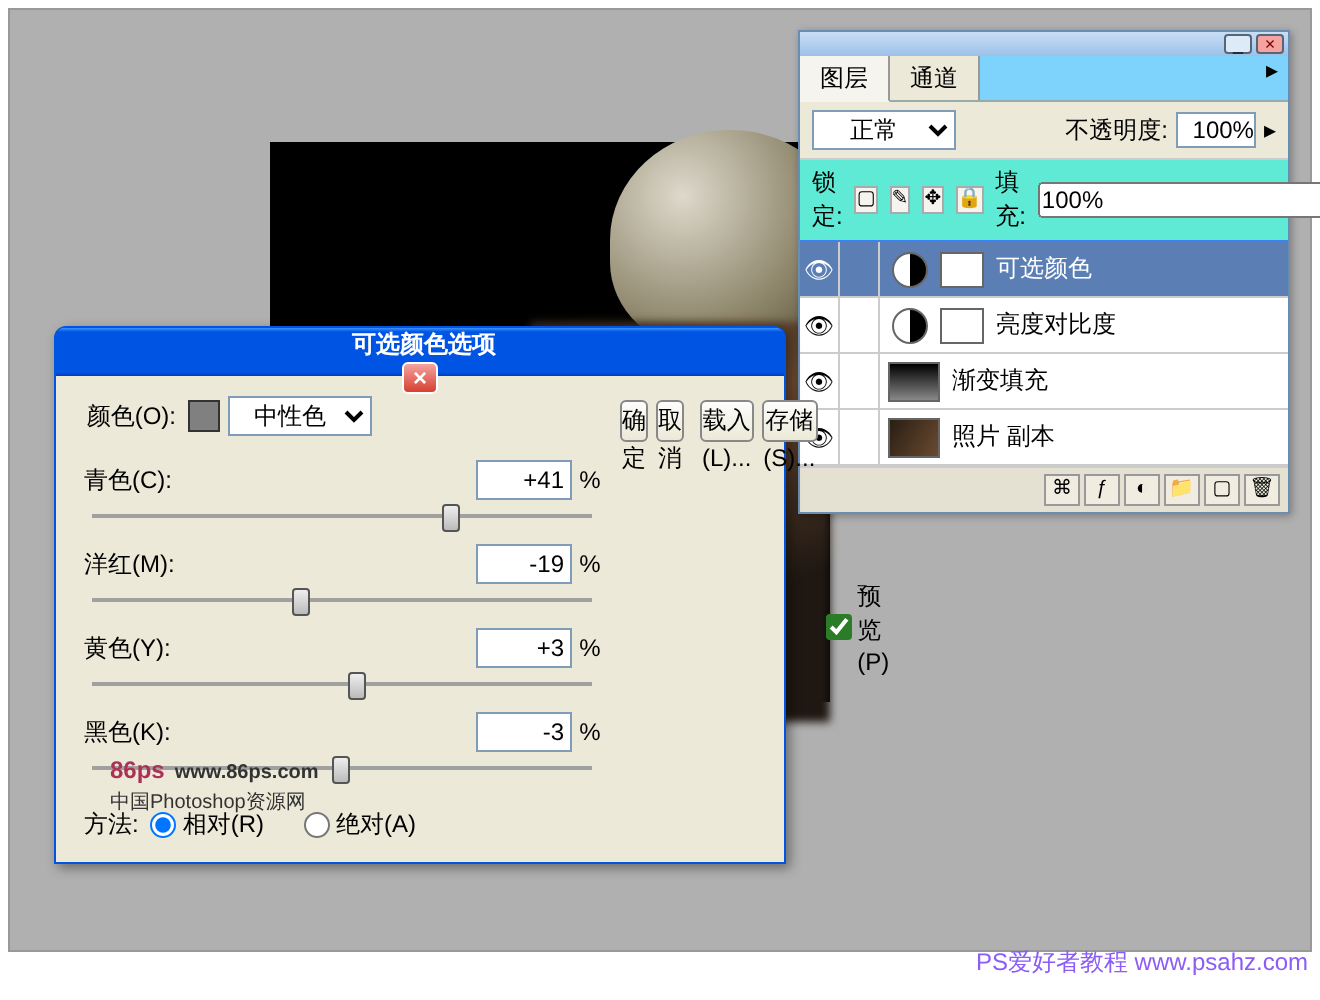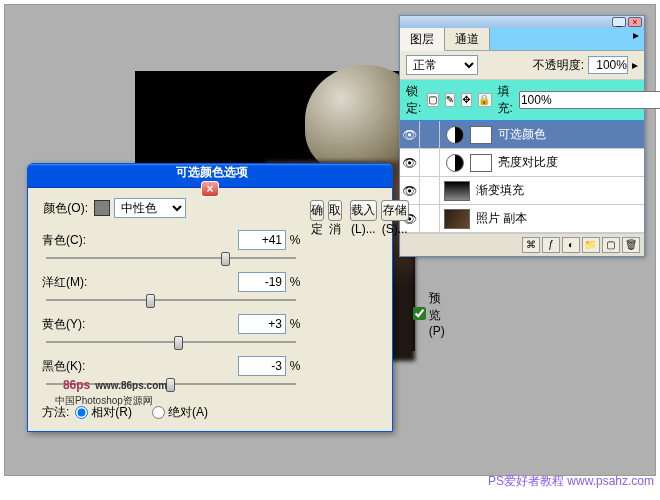--- a/index.html
+++ b/index.html
@@ -14,21 +14,21 @@
 .dialog { position: absolute; left: 22px; top: 158px; width: 366px; background: #ece9d8; border: 1px solid #0054e3; border-radius: 6px 6px 0 0; box-shadow: 2px 2px 6px rgba(0,0,0,0.4); }
 .titlebar { height: 24px; background: linear-gradient(to bottom, #3a93ff 0%, #0054e3 8%, #0054e3 92%, #003db5 100%); color: white; display: flex; align-items: center; padding: 0 4px; border-radius: 4px 4px 0 0; flex-direction: column; }
 .titlebar .title { flex: 1; padding-left: 4px; font-weight: bold; }
 .titlebar .closebtn { width: 18px; height: 18px; background: linear-gradient(#f5a3a0,#d5402f); border: 1px solid #fff; border-radius: 3px; color: white; display: flex; align-items: center; justify-content: center; font-weight: bold; cursor: pointer; }
 .dlg-body { padding: 10px; display: flex; }
 .dlg-left { flex: 1; padding-right: 6px; }
 .color-row { display: flex; align-items: center; margin-bottom: 12px; }
 .color-row label { width: 56px; text-align: right; padding-right: 6px; }
 .swatch { width: 16px; height: 16px; background: #808080; border: 1px solid #333; margin-right: 4px; }
 select { font-size: 12px; height: 20px; border: 1px solid #7f9db9; background: white; padding-left: 2px; }
-.sel-neutral { width: 72px; }
+.sel-neutral { width: 72px; text-align: center; }
 .slider-row { display: flex; align-items: center; margin-top: 4px; }
 .slider-row label { width: 64px; padding-left: 4px; }
 .val-input { width: 48px; height: 20px; border: 1px solid #7f9db9; text-align: right; padding-right: 3px; margin-left: auto; }
 .pc { width: 18px; text-align: center; }
 .slider-track { height: 18px; position: relative; margin: 0 8px 4px 8px; display: flex; align-items: center; }
 .track-line { position: absolute; left: 0; right: 0; top: 7px; height: 2px; background: #a0a0a0; }
 .thumb { position: absolute; top: 2px; width: 9px; height: 14px; background: linear-gradient(#eee,#bbb); border: 1px solid #555; border-radius: 2px; }
 .method-row { display: flex; align-items: center; margin-top: 10px; padding-left: 4px; }
 .method-row span { margin-right: 6px; }
 .method-row label { margin-right: 14px; display: flex; align-items: center; }
@@ -60,21 +60,21 @@
 .thumb-adj { width: 18px; height: 18px; border-radius: 50%; background: conic-gradient(#000 0 50%, #fff 50% 100%); border: 1px solid #666; margin: 0 2px 0 6px; }
 .mask { width: 22px; height: 18px; background: #fff; border: 1px solid #666; margin: 0 4px; }
 .thumb-grad { width: 26px; height: 20px; background: linear-gradient(#000,#888); border: 1px solid #666; margin: 0 4px; }
 .thumb-img { width: 26px; height: 20px; background: linear-gradient(120deg,#2a1e14,#6a4a30); border: 1px solid #666; margin: 0 4px; }
 .lname { flex: 1; padding-left: 2px; }
 .panel-footer { display: flex; justify-content: flex-end; gap: 2px; padding: 3px 4px; background: #e4e1d3; border-top: 1px solid #ccc; }
 .fbtn { width: 18px; height: 16px; border: 1px solid #999; background: #f0ede0; font-size: 10px; text-align: center; line-height: 14px; cursor: pointer; }
 
 .footer-text { position: absolute; right: 6px; bottom: 10px; color: #8b5cf6; }
 .wm86 { position: absolute; left: 50px; top: 368px; width: 120px; height: 50px; pointer-events: none; }
-.wm86 .txt { color: #aa3355; font-weight: bold; font-size: 18px; text-align: center; }
+.wm86 .txt { color: #aa3355; font-weight: bold; font-size: 18px; }
 .wm86 .sub { font-size: 10px; color: #333; }
 </style>
 </head>
 <body>
 
 <div class="page-bg">
   <div class="canvas-area">
     <div class="hat"></div>
     <div class="blur"></div>
     <div class="green"></div>

